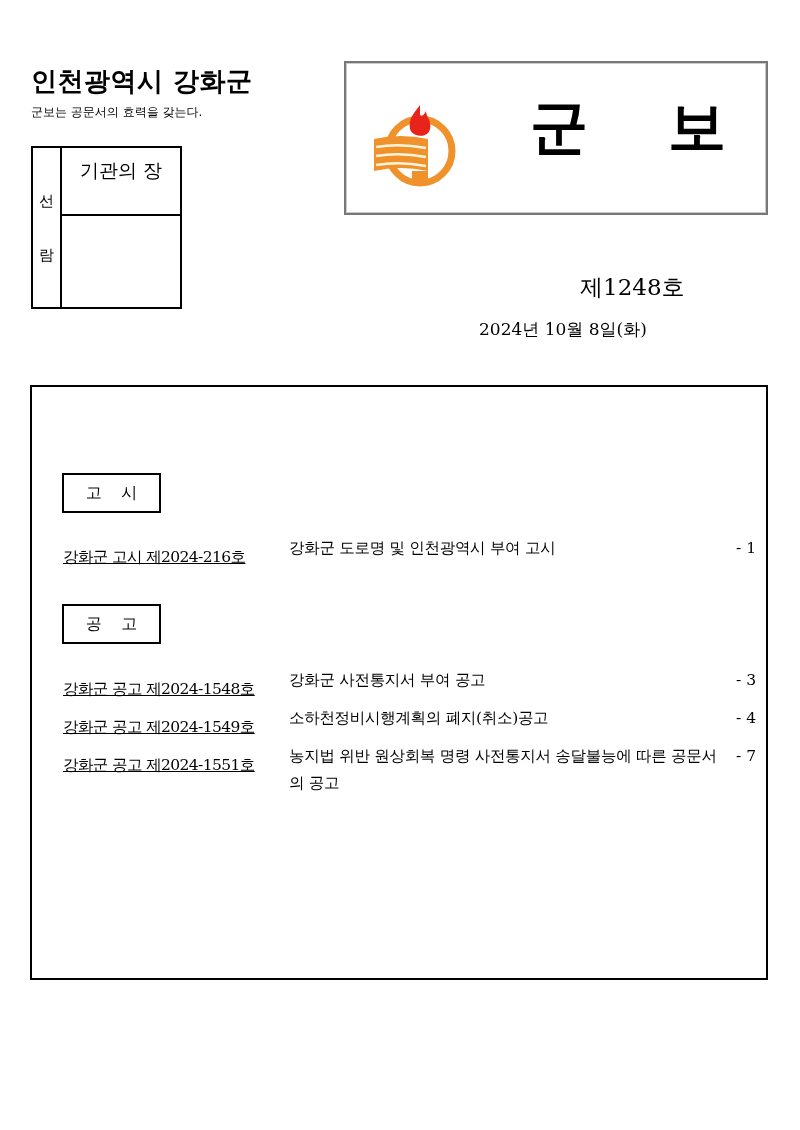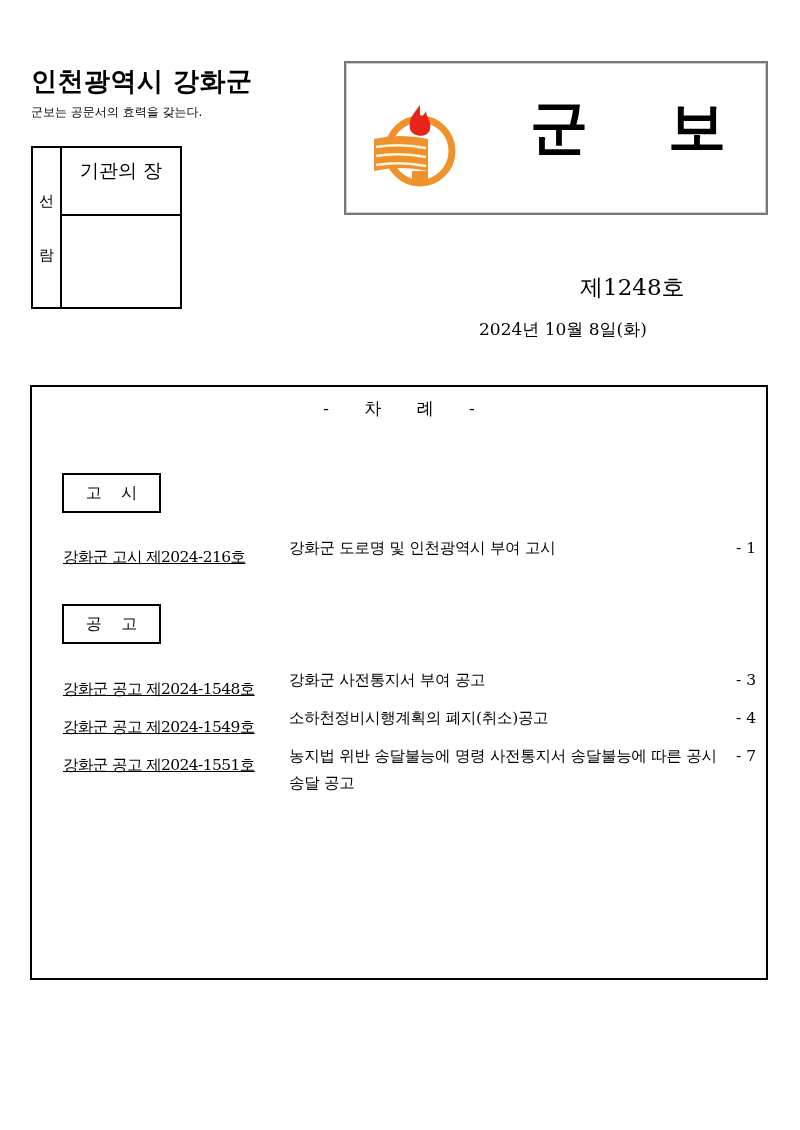--- a/index.html
+++ b/index.html
@@ -62,21 +62,20 @@
     <path d="M6 72 Q30 68 56 73" stroke="#fff4dc" stroke-width="2.5" fill="none"></path>
   </svg>
   <span class="mast-title" style="left:184px">군</span>
   <span class="mast-title" style="left:322px">보</span>
 </div>
 
 <div class="abs issue-no">제1248호</div>
 <div class="abs issue-date">2024년 10월 8일(화)</div>
 
 <div class="abs toc">
-  <div class="toc-title">- 차 례 -</div>
 
   <div class="sec-box" style="top:86px">
     <span>고</span>
     <span>시</span>
   </div>
   <div class="entry" style="top:148px">
     <span class="num">강화군 고시 제2024-216호</span>
     <span class="ttl">강화군 도로명 및 인천광역시 부여 고시</span>
     <span class="pg">- 1</span>
   </div>
@@ -90,16 +89,16 @@
     <span class="ttl">강화군 사전통지서 부여 공고</span>
     <span class="pg">- 3</span>
   </div>
   <div class="entry" style="top:318px">
     <span class="num">강화군 공고 제2024-1549호</span>
     <span class="ttl">소하천정비시행계획의 폐지(취소)공고</span>
     <span class="pg">- 4</span>
   </div>
   <div class="entry" style="top:356px">
     <span class="num">강화군 공고 제2024-1551호</span>
-    <span class="ttl">농지법 위반 송달불능에 명령 사전통지서 송달불능에 따른 공시송달 공고</span>
+    <span class="ttl">농지법 위반 원상회복 명령 사전통지서 송달불능에 따른 공문서의 공고</span>
     <span class="pg">- 7</span>
   </div>
 </div>
 
 </body></html>

